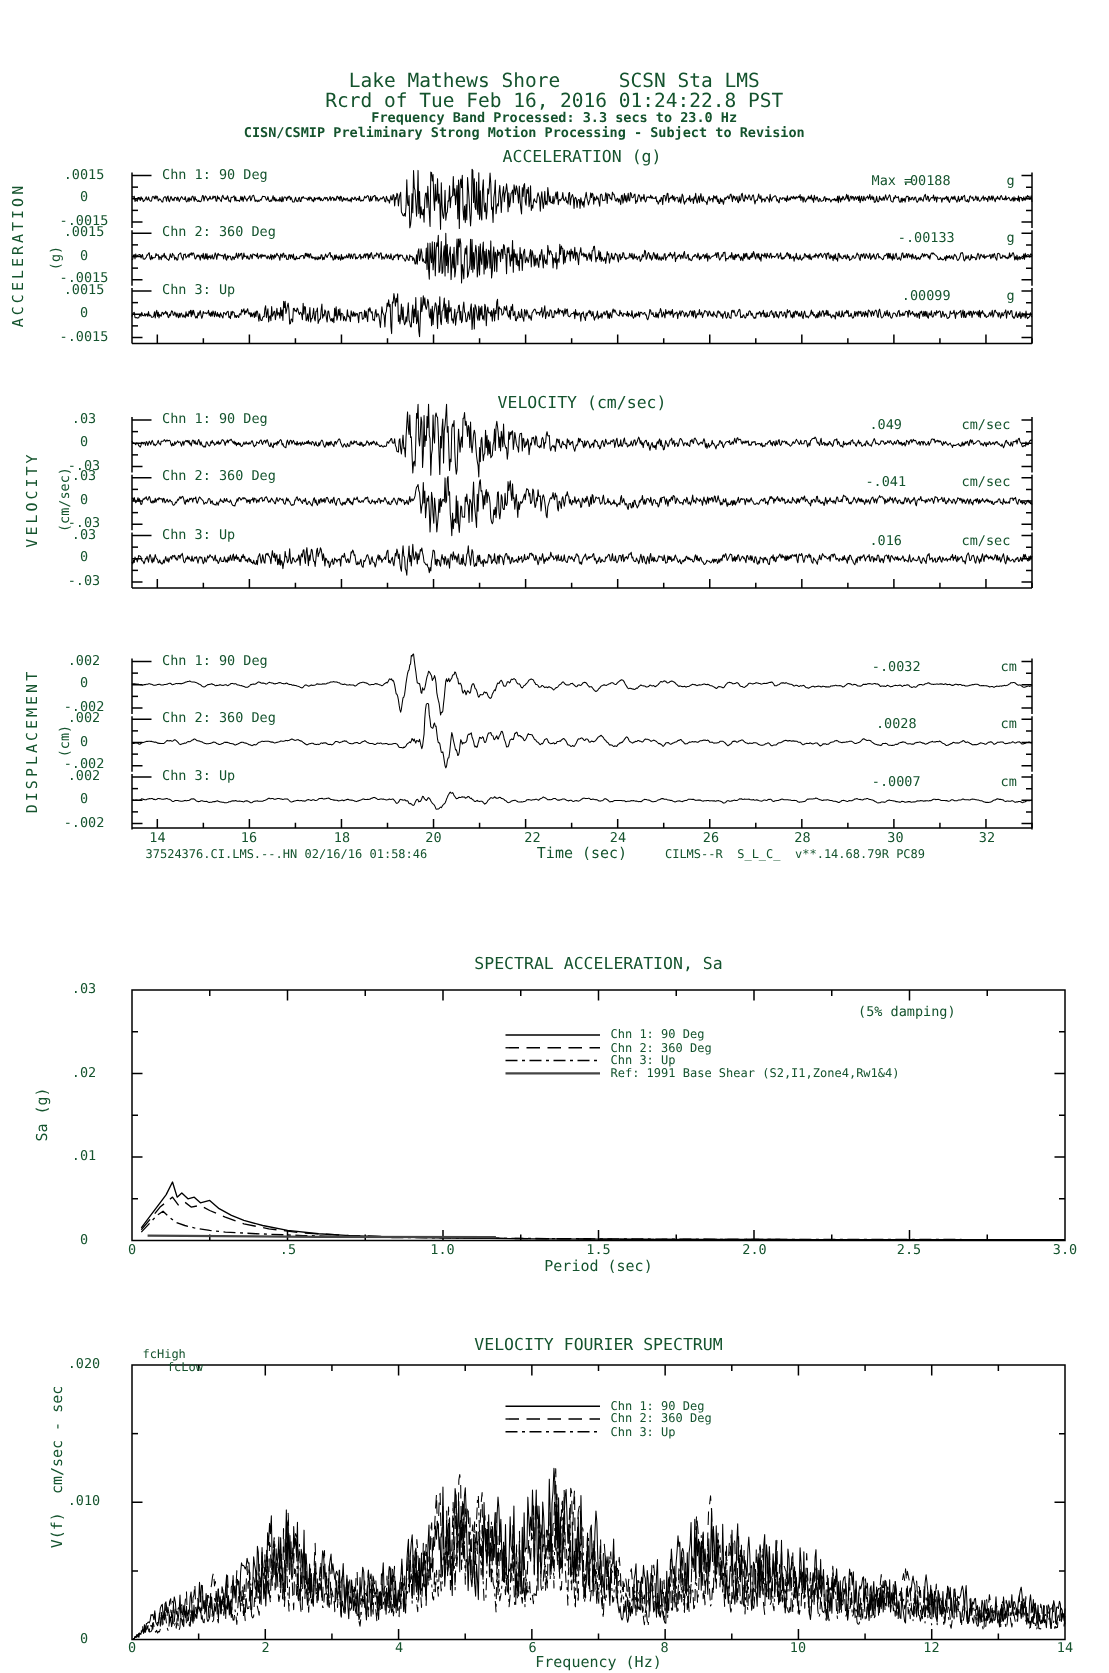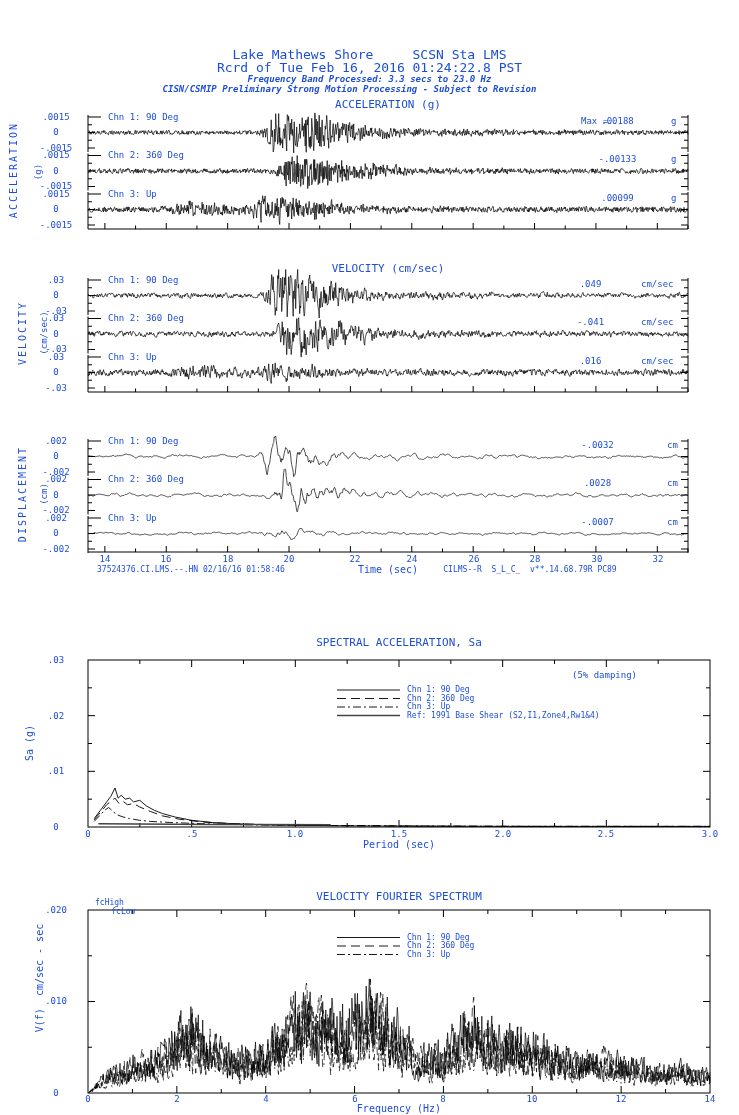--- a/index.html
+++ b/index.html
@@ -1,24 +1,24 @@
 <!DOCTYPE html>
 <html><head>
 <meta charset="utf-8">
 <style>
   html,body{margin:0;padding:0;background:#fff;}
-  .page{position:relative;width:739px;height:1115px;background:#fff;color:#1d4ed8;
+  .page{position:relative;width:739px;height:1115px;background:#fff;color:#14532d;
         font-family:"DejaVu Sans Mono","Liberation Mono",monospace;overflow:hidden;}
   svg{position:absolute;left:0;top:0;}
   .t{position:absolute;white-space:pre;font-size:9px;line-height:10px;}
   .s8{font-size:8px;line-height:9px;}
   .s10{font-size:10px;line-height:11px;}
   .s11{font-size:11px;line-height:12px;}
   .s13{font-size:13px;line-height:14px;}
-  .b{font-weight:bold;font-style:italic;}
+  .b{font-weight:bold;}
   .ctr{text-align:center;}
   .ra{text-align:center;}
   .rot{transform:translate(-50%,-50%) rotate(-90deg);transform-origin:center;}
   .ls{letter-spacing:2px;}
 </style>
 </head>
 <body>
 
 <div class="page">
 

